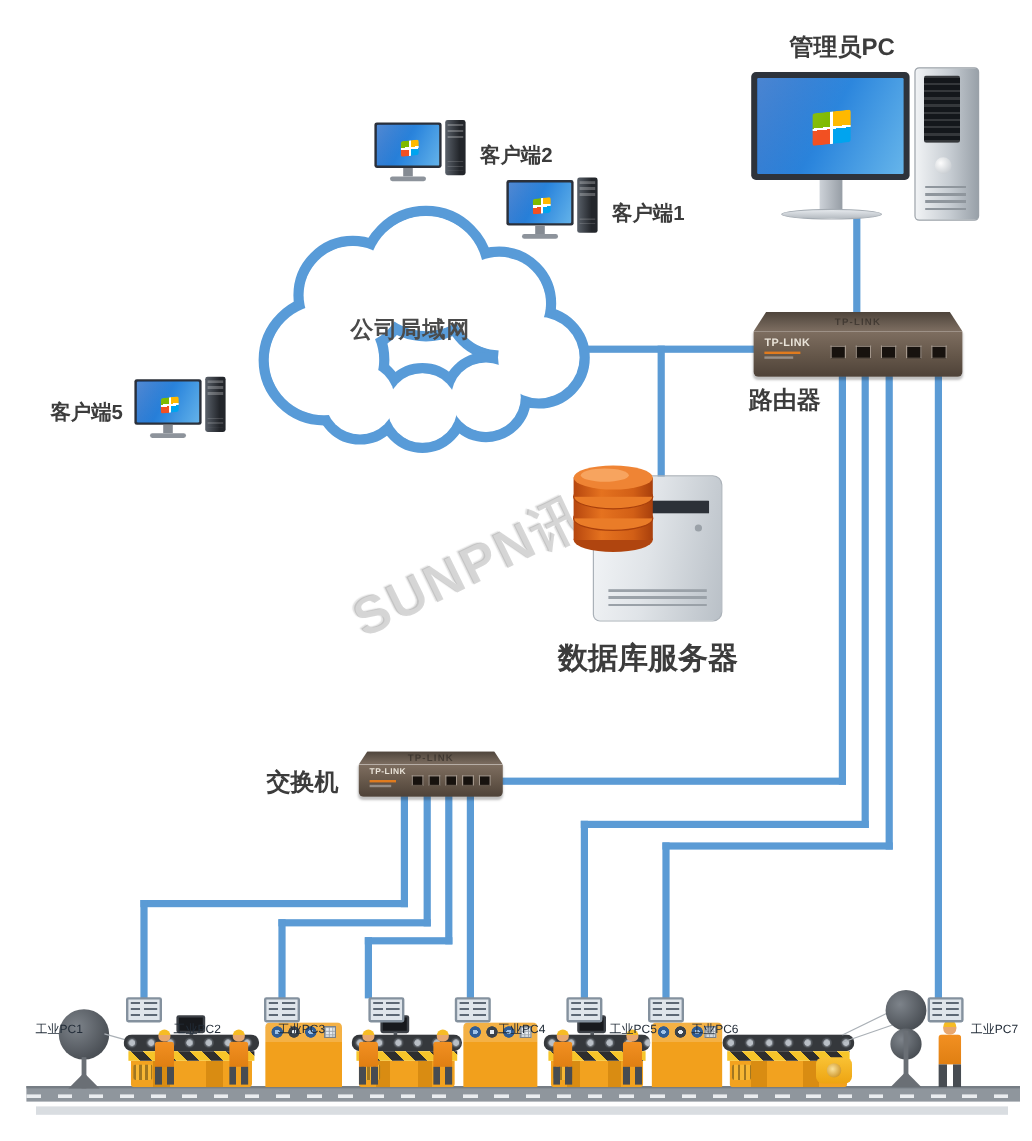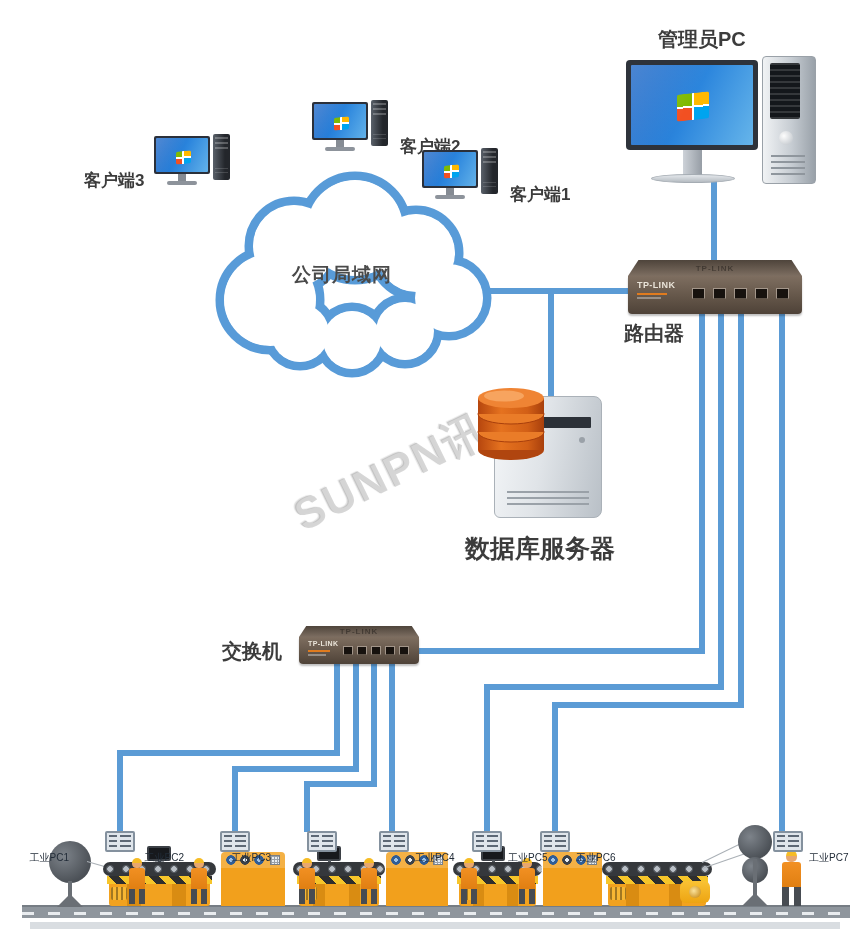--- a/index.html
+++ b/index.html
@@ -16,21 +16,21 @@
                   letter-spacing:2px;color:rgba(150,150,150,0.38);
                   text-shadow:1px 1px 0 rgba(255,255,255,0.9),-1px -1px 1px rgba(0,0,0,0.12);}
 
   
   .cloud{left:192px;top:168px;width:300px;height:210px;}
   .cloud svg{position:absolute;left:0;top:0;}
   .cloud .cloud-label{position:absolute;left:0;top:94px;width:100%;text-align:center;
                       font-size:19px;font-weight:600;color:#4a4a4a;letter-spacing:1px;}
 
   
-  .client{position:absolute;display:flex;align-items:flex-end;gap:10px;z-index:3;}
+  .client{position:absolute;display:flex;align-items:center;gap:10px;z-index:3;}
   .client .clabel{font-size:17px;font-weight:bold;color:#3c3c3c;}
   .pc-icon{position:relative;width:78px;height:58px;flex:0 0 auto;}
   .pc-icon .mon{position:absolute;left:0;top:2px;width:56px;height:38px;background:#2b303a;
                 border-radius:2px;padding:2px;box-sizing:border-box;}
   .pc-icon .scr{position:relative;width:100%;height:100%;border-radius:1px;overflow:hidden;
                 background:linear-gradient(115deg,#0f5cc2 0%,#2c86dd 52%,#63b2e9 100%);}
   .pc-icon .scr:after{content:"";position:absolute;inset:0;
                 background:linear-gradient(120deg,rgba(255,255,255,.28),rgba(255,255,255,0) 45%);}
   .flag{position:absolute;transform:skewY(-6deg);border-radius:2px;
         background:
@@ -251,49 +251,49 @@
             <div class="flag"></div>
           </div>
         </div>
       <div class="neck"></div>
         <div class="foot"></div>
         <div class="twr"></div>
     </div>
     <div class="clabel">客户端2</div>
   </div>
 
-  <div class="client" style="left:84px;top:134px;">
-    <div class="clabel">客户端3</div>
-    <div class="pc-icon">
-      <div class="mon">
-          <div class="scr">
-            <div class="flag"></div>
-          </div>
-        </div>
-      <div class="neck"></div>
-        <div class="foot"></div>
-        <div class="twr"></div>
-    </div>
-  </div>
 
   <div class="client" style="left:422px;top:148px;">
     <div class="pc-icon">
       <div class="mon">
           <div class="scr">
             <div class="flag"></div>
           </div>
         </div>
       <div class="neck"></div>
         <div class="foot"></div>
         <div class="twr"></div>
     </div>
     <div class="clabel">客户端1</div>
   </div>
 
 
+  <div class="client" style="left:42px;top:314px;">
+    <div class="clabel">客户端5</div>
+    <div class="pc-icon">
+      <div class="mon">
+          <div class="scr">
+            <div class="flag"></div>
+          </div>
+        </div>
+      <div class="neck"></div>
+        <div class="foot"></div>
+        <div class="twr"></div>
+    </div>
+  </div>
 
   <div class="lbl" style="left:658px;top:26px;font-size:20px;">管理员PC</div>
   <div class="node adminpc">
     <div class="mon">
       <div class="scr">
           <div class="flag"></div>
         </div>
     </div>
     <div class="neck"></div>
       <div class="foot"></div>

